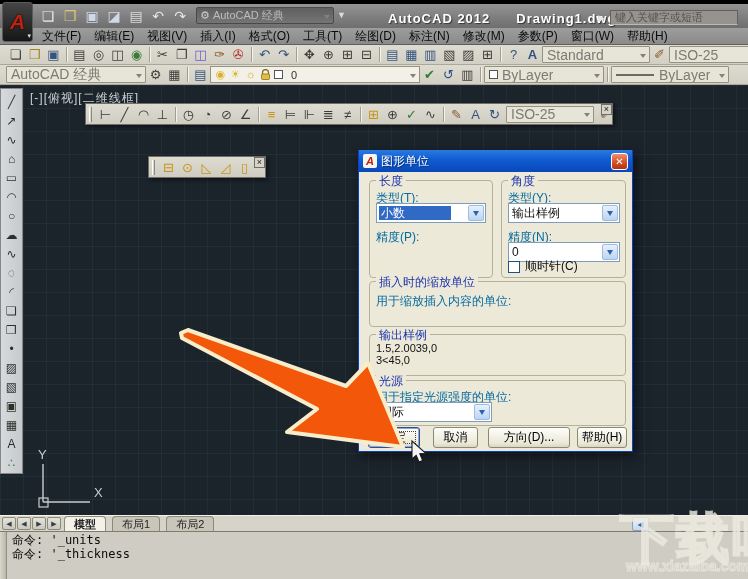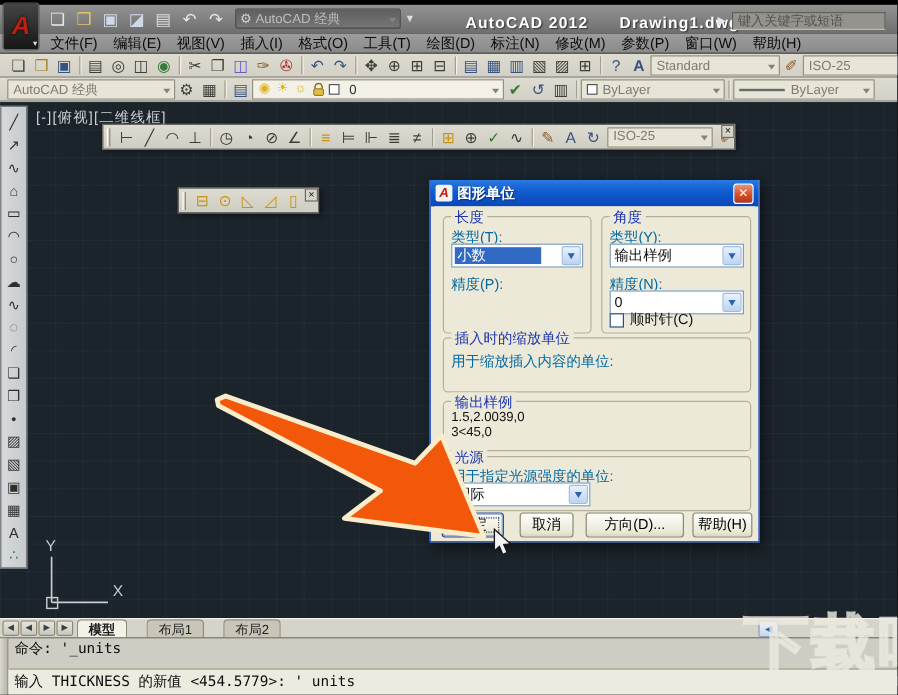--- a/index.html
+++ b/index.html
@@ -31,21 +31,21 @@
 .menu-item{color:#0b0b0b;font-size:12px;cursor:pointer;white-space:nowrap}
 
 .tbrow{position:absolute;left:0;width:748px;background:linear-gradient(#dedbd0,#d2cfc4);display:flex;align-items:center;
   border-bottom:1px solid #aaa79b}
 #toolbar1{top:45px;height:20px;padding-left:6px}
 #toolbar2{top:65px;height:20px;padding-left:6px}
 .icon{display:inline-flex;align-items:center;justify-content:center;width:19px;height:18px;font-size:13px;color:#3c3c38;
   line-height:1;cursor:pointer;flex:0 0 auto}
 .tsep{width:1px;height:15px;background:#a19e90;box-shadow:1px 0 0 #f4f2ea;margin:0 3px;flex:0 0 auto}
 .combo{position:relative;display:flex;align-items:center;height:17px;background:#e7e4d8;border:1px solid #96927f;
-  border-radius:1px;color:#7d7b72;font-size:11px;padding:0 17px 0 4px;cursor:pointer;flex:0 0 auto;white-space:nowrap;overflow:hidden}
+  border-radius:1px;color:#7d7b72;font-size:14px;padding:0 17px 0 4px;cursor:pointer;flex:0 0 auto;white-space:nowrap;overflow:hidden}
 .combo .cval{overflow:hidden;white-space:nowrap}
 .carr{position:absolute;right:3px;top:50%;width:0;height:0;border:3.5px solid transparent;border-top:4.5px solid #84827a;
   transform:translateY(-1px)}
 .swatch{width:9px;height:9px;background:#fff;border:1px solid #555;margin-right:4px;flex:0 0 auto}
 .ltline{width:38px;height:2px;background:#6b6b66;margin-right:5px;flex:0 0 auto}
 #layer-field{position:relative;display:flex;align-items:center;height:17px;width:210px;background:#f2f0e7;
   border:1px solid #96927f;padding:0 16px 0 2px;gap:1px;color:#3c3c38;cursor:pointer}
 #layer-field .icon{width:15px;height:15px;font-size:11px}
 #layer-name{margin-left:3px;font-size:11px;color:#333}
 
@@ -66,21 +66,21 @@
 #dimtb .combo{width:88px;margin:0 2px}
 #minitb{left:148px;top:71px;width:118px}
 #ucs{position:absolute;left:28px;top:362px}
 
 #dlg{position:absolute;left:358px;top:150px;width:275px;height:302px;z-index:5;background:#ece9d8;
   border:1px solid #0842c6;border-top:none;box-shadow:3px 4px 10px rgba(0,0,0,.55);padding:0}
 #dlg-title{height:22px;background:linear-gradient(180deg,#2a7ae0 0%,#0f5bd0 45%,#0a47b8 100%);display:flex;align-items:center;
   padding:0 4px;gap:4px;cursor:default}
 #dlg-title .dicon{width:14px;height:14px;background:#f4f4f0;border-radius:2px;color:#c0200f;font-weight:bold;font-style:italic;
   font-size:11px;display:flex;align-items:center;justify-content:center}
-#dlg-title .dtext{color:#fff;font-weight:bold;font-size:12px;text-shadow:1px 1px 1px rgba(0,0,0,.4);flex:1}
+#dlg-title .dtext{color:#fff;font-weight:normal;font-size:12px;text-shadow:1px 1px 1px rgba(0,0,0,.4);flex:1}
 #dlg-close{width:17px;height:17px;border:1px solid #fff;border-radius:3px;background:linear-gradient(#f09070,#d74f28 55%,#b23413);
   color:#fff;font-size:10px;font-weight:bold;display:flex;align-items:center;justify-content:center;cursor:pointer}
 #dlg-body{position:absolute;left:3px;right:3px;top:22px;bottom:3px;background:#ece9d8}
 .grp{position:absolute;border:1px solid #b4b19a;border-radius:4px}
 .grp .gt{position:absolute;top:-8px;left:6px;background:#ece9d8;padding:0 3px;color:#1d34ad;font-size:12px;white-space:nowrap}
 .dlabel{position:absolute;font-size:12px;color:#0369a1;white-space:nowrap}
 .xcombo{position:absolute;height:20px;background:#fff;border:1px solid #7f9db9;display:flex;align-items:center;
   padding:0 18px 0 3px;font-size:12px;cursor:pointer}
 .xcombo .xval{white-space:nowrap;overflow:hidden}
 .xcombo.sel{padding:2px 34px 2px 2px}
@@ -95,21 +95,21 @@
   background:linear-gradient(#fefefa,#ebe8d8 80%,#d9d6c2);display:flex;align-items:center;justify-content:center;white-space:nowrap}
 .xbtn.default{border-color:#30508c;box-shadow:0 0 0 1px #86a7dc inset}
 .xbtn.default::after{content:"";position:absolute;inset:3px;border:1px dotted #444}
 
 #tabbar{position:absolute;left:0;top:515px;width:748px;height:16px;background:#d6d3c8;border-top:1px solid #f4f2ea;
   display:flex;align-items:flex-end}
 #tabnav{display:flex;gap:1px;padding:0 3px 1px 2px}
 #tabnav .icon{width:14px;height:13px;font-size:7px;background:linear-gradient(#e6e3d8,#cbc8bc);border:1px solid #8d8a7d;
   border-radius:2px;color:#33404c}
 .tab{height:15px;padding:0 9px;display:flex;align-items:center;font-size:11px;background:#c9c5b8;border:1px solid #8d8a7d;
-  border-bottom:none;border-radius:4px 4px 0 0;margin-right:16px;cursor:pointer;color:#222}
+  border-bottom:none;border-radius:4px 4px 0 0;margin-right:6px;cursor:pointer;color:#222}
 .tab.active{background:#f4f1e8;font-weight:bold}
 #scroll-left{position:absolute;left:632px;top:1px;width:17px;height:14px;background:linear-gradient(#eff3f8,#c8d8ee);
   border:1px solid #8ba0bd;border-radius:2px;display:flex;align-items:center;justify-content:center;font-size:8px;color:#2a62ad;cursor:pointer}
 
 #cmd{position:absolute;left:0;top:531px;width:748px;height:48px;display:flex;border-top:1px solid #7e7b70;background:#cfccc3}
 #cmd-grip{width:7px;background:linear-gradient(90deg,#dad7cc,#b8b5aa);border-right:1px solid #93907f;cursor:grab}
 #cmd-main{flex:1;display:flex;flex-direction:column;font-family:"DejaVu Sans Mono","Liberation Mono",monospace;font-size:12px}
 #cmd-hist{height:29px;padding:1px 5px;line-height:14px;color:#0c0c0c;overflow:hidden;cursor:text}
 #cmd-input{flex:1;background:#edebe0;border-top:1px solid #96937f;padding:2px 5px;color:#0c0c0c;cursor:text;white-space:pre}
 
@@ -428,22 +428,22 @@
         <span class="tab">布局2</span>
       </div>
     <div id="scroll-left">◀</div>
   </div>
 
   <div id="cmd">
     <div id="cmd-grip"></div>
     <div id="cmd-main">
       <div id="cmd-hist">
           <div>命令: '_units</div>
+          <div>命令: '_thickness</div>
         </div>
-      <div id="cmd-input">输入 THICKNESS 的新值 &lt;454.5779&gt;: ' units</div>
     </div>
   </div>
 
   <svg id="overlay" width="748" height="579">
     <polygon points="181,333 188,330 346,386 368,363 403,447 287,432 317,409 182,338" fill="#f2570a" stroke="#f8ecca" stroke-width="4" stroke-linejoin="round"></polygon>
     <path d="M412 441 L412 459 L416.2 455.3 L419 462 L422.6 460.4 L419.8 453.8 L425.5 453.2 Z" fill="#f4f4f4" stroke="#1a1a1a" stroke-width="1.1"></path>
   </svg>
 
   <div id="wm">
     <div id="wm-big">下载吧</div>

